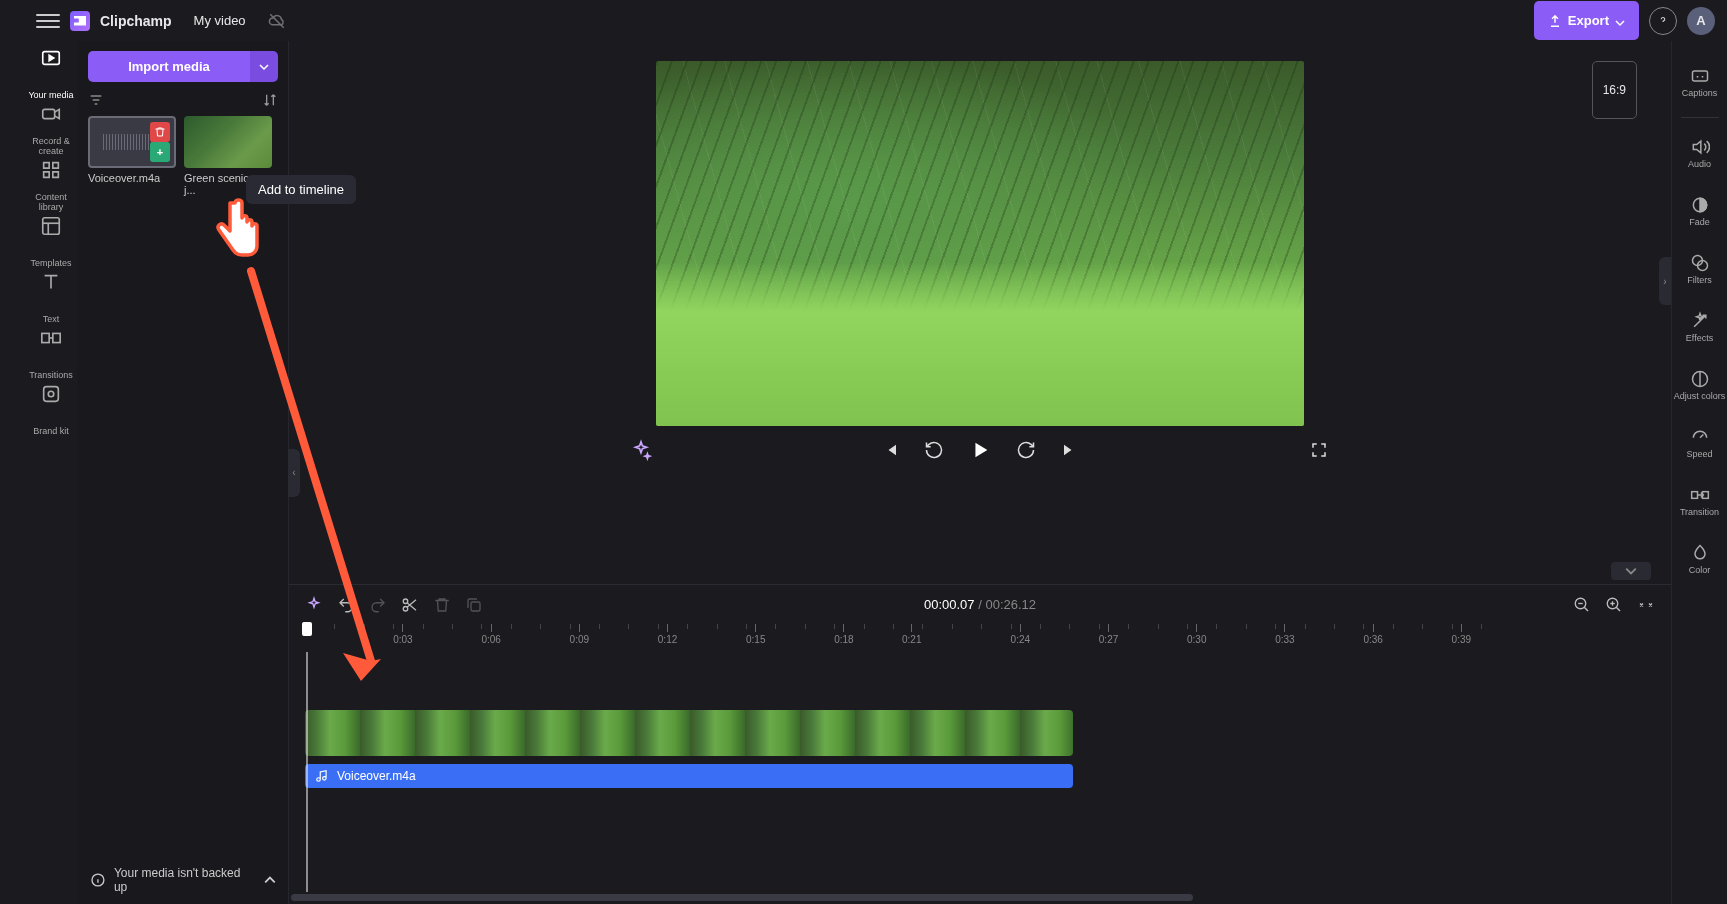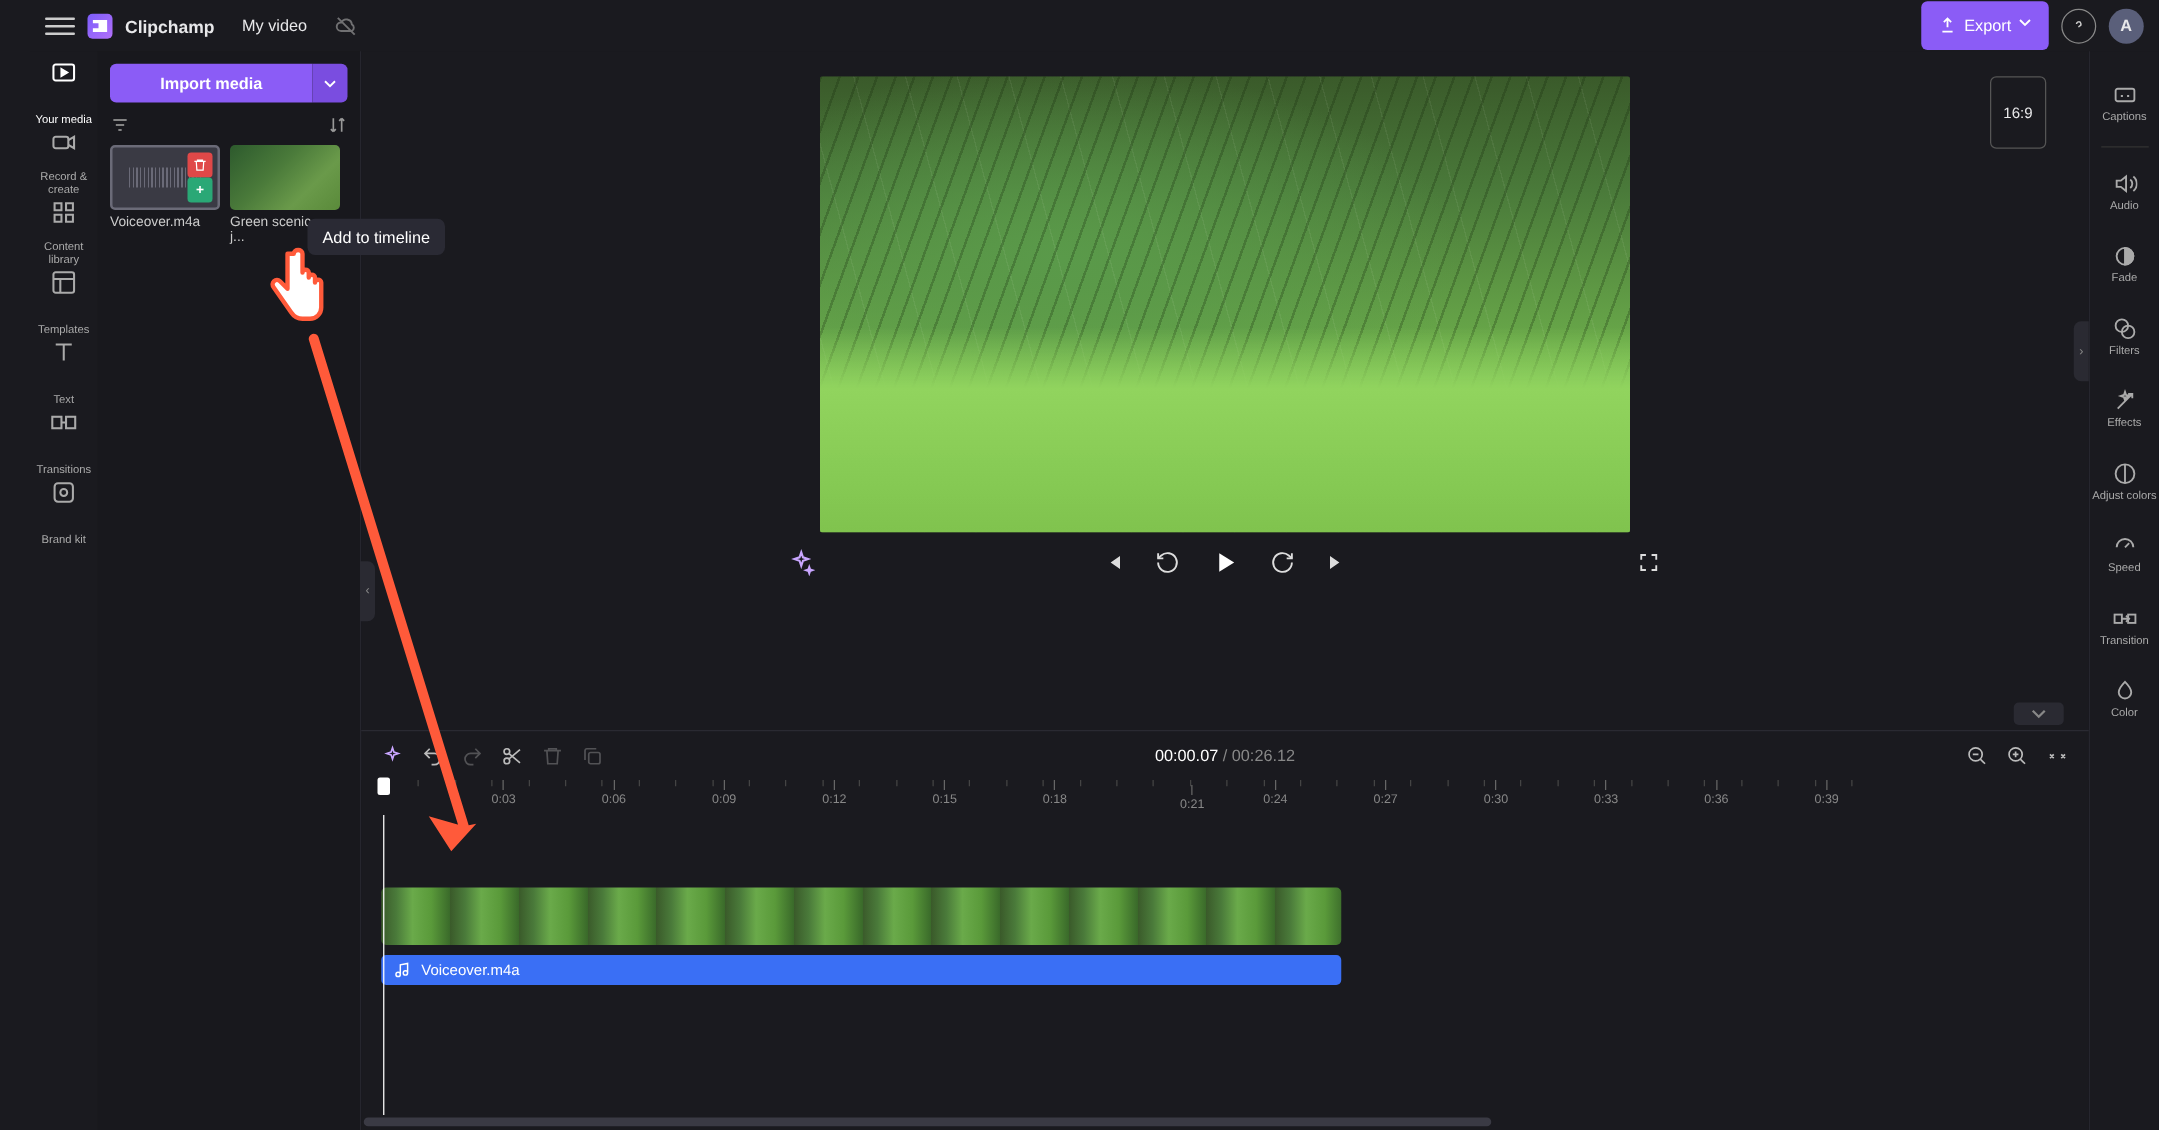--- a/index.html
+++ b/index.html
@@ -28,23 +28,23 @@
   width: 20px; height: 20px; border-radius: 4px;
   background: linear-gradient(135deg,#7b5dfb 0%,#b370f9 100%);
   display:flex;align-items:center;justify-content:center;
 }
 .cc-logo::before{content:"";width:12px;height:10px;background:#fff;clip-path:polygon(0 0,100% 0,100% 100%,0 100%,0 70%,40% 70%,40% 30%,0 30%);}
 .logo-text{font-weight:600;font-size:14px;}
 .proj-name{padding:4px 12px;border-radius:4px;color:#e8e8ea;font-size:13px;}
 .cloud-off{width:18px;height:18px;opacity:.6;}
 .spacer{flex:1;}
 .export-btn{
-  background:#8b5cf6;color:#fff;font-weight:400;
+  background:#8b5cf6;color:#fff;font-weight:700;
   padding:12px 14px;border-radius:5px;border:none;
-  display:flex;align-items:flex-start;gap:6px;cursor:pointer;font-size:13px;
+  display:flex;align-items:flex-end;gap:6px;cursor:pointer;font-size:13px;
 }
 .help-btn,.avatar{
   width:28px;height:28px;border-radius:50%;
   display:flex;align-items:center;justify-content:center;cursor:pointer;
 }
 .help-btn{border:1.5px solid #888;}
 .avatar{background:#5a5f7a;font-weight:600;}
 
 
 .workarea{display:flex;flex:1;min-height:0;}
@@ -359,20 +359,31 @@
       <div class="tooltip">Add to timeline</div>
 
       <svg class="cursor-hand" width="60" height="80" viewBox="0 0 60 80">
         <path d="M22 10 v28 l-6-6 c-3-3-8 1-5 5 l14 20 c2 3 5 5 9 5 h6 c5 0 9-4 9-9 v-20 c0-3-5-3-5 0 v-4 c0-3-5-3-5 0 v-4 c0-3-5-3-5 0 V10 c0-4-7-4-7 0 z" fill="#fff" stroke="#ff5a3a" stroke-width="3.5" stroke-linejoin="round"></path>
       </svg>
       <svg class="ann-arrow" width="220" height="470" viewBox="0 0 220 470">
         <line x1="50" y1="30" x2="170" y2="420" stroke="#ff5a3a" stroke-width="8" stroke-linecap="round"></line>
         <path d="M170 420 l-28 -8 l18 28 l20 -22 z" fill="#ff5a3a"></path>
       </svg>
 
+      <div class="backup-bar">
+        <svg width="16" height="16" viewBox="0 0 24 24" fill="none" stroke="#ccc" stroke-width="2">
+            <circle cx="12" cy="12" r="9"></circle>
+            <line x1="12" y1="8" x2="12" y2="8"></line>
+            <line x1="12" y1="11" x2="12" y2="16"></line>
+          </svg>
+        <span>Your media isn't backed up</span>
+        <svg width="12" height="12" viewBox="0 0 10 10">
+            <path d="M1 7l4-4 4 4" stroke="#ccc" stroke-width="1.5" fill="none"></path>
+          </svg>
+      </div>
       <div class="collapse-left" style="right:-12px;">‹</div>
     </div>
 
     <div class="main">
       <div class="preview-area">
         <div class="aspect-pill">16:9</div>
         <div class="canvas"></div>
         <div class="playbar">
           <div class="pb-btn pb-left">
             <svg width="22" height="22" viewBox="0 0 24 24" fill="none" stroke="#c9a6ff" stroke-width="1.8">
@@ -517,21 +528,21 @@
             </div>
             <div class="tickmajor" style="left: 368.8px;">
               <span>0:12</span>
             </div>
             <div class="tickmajor" style="left: 457px;">
               <span>0:15</span>
             </div>
             <div class="tickmajor" style="left: 545.2px;">
               <span>0:18</span>
             </div>
-            <div class="tickmajor" style="left: 655px; justify-content: center;">
+            <div class="tickmajor" style="left: 613px;">
               <span>0:21</span>
             </div>
             <div class="tickmajor" style="left: 721.6px;">
               <span>0:24</span>
             </div>
             <div class="tickmajor" style="left: 809.8px;">
               <span>0:27</span>
             </div>
             <div class="tickmajor" style="left: 898px;">
               <span>0:30</span>

